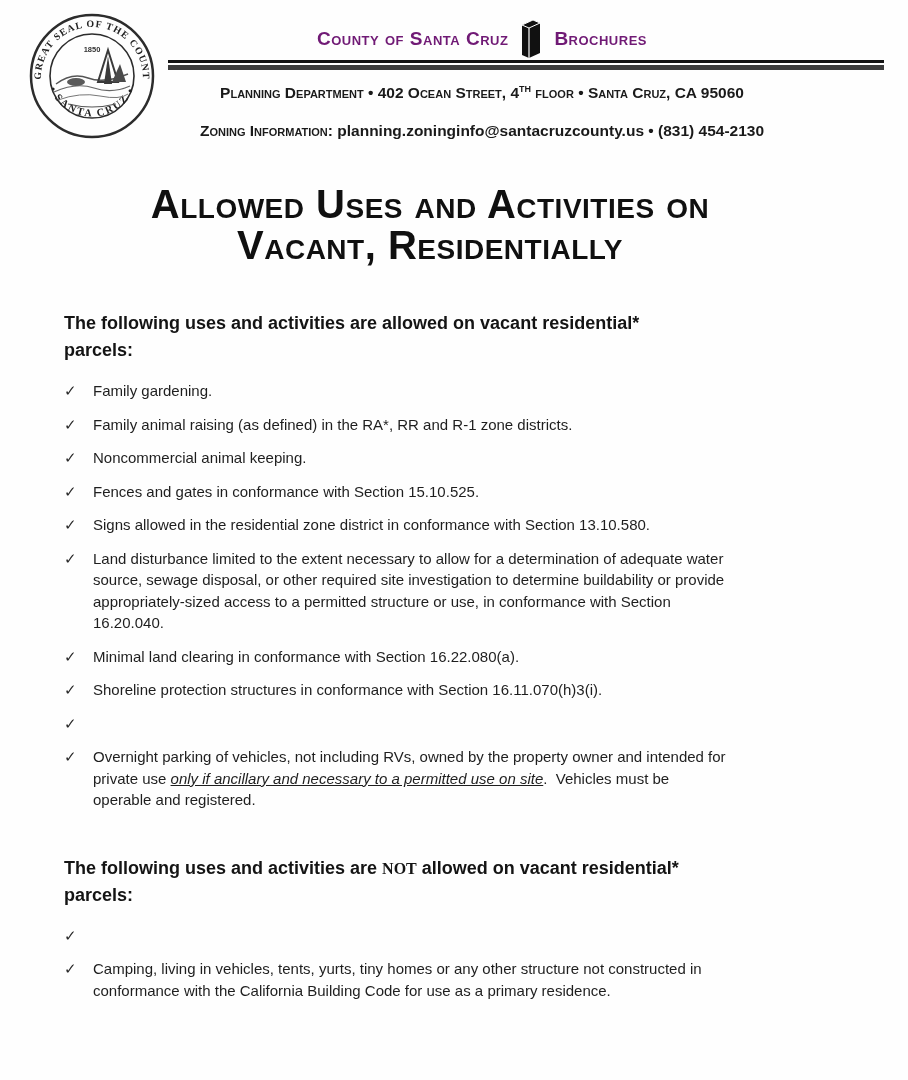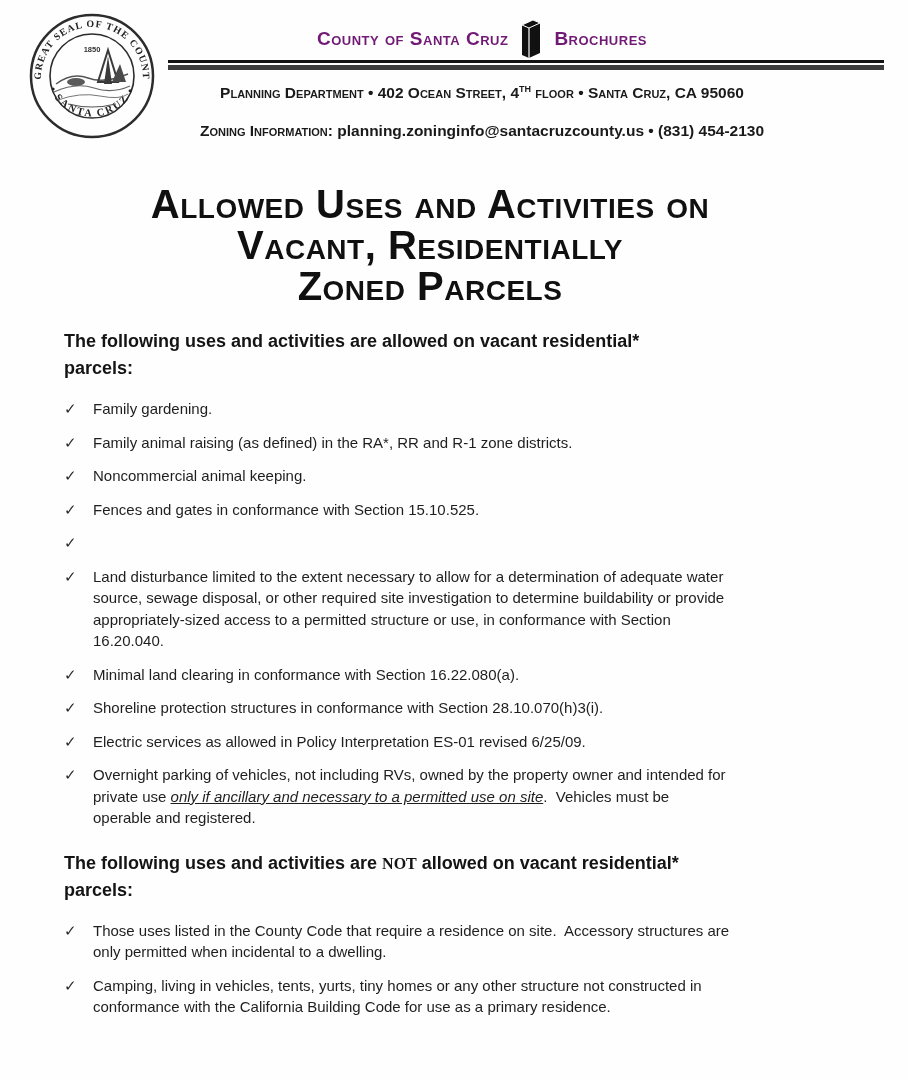--- a/index.html
+++ b/index.html
@@ -44,21 +44,21 @@
     font-size:40px; line-height:41px; letter-spacing:0.5px; color:#101010;
   }
   .subtitle {
     width:860px; margin-top:26px; text-align:center;
     font-weight:bold; font-size:17.5px; line-height:24px;
     white-space:pre-wrap; color:#141414;
   }
   
   .content { padding:0 58px 0 64px; }
   .sec-heading {
-    margin-top:21px; font-weight:bold; font-size:18px; line-height:27px;
+    margin-top:44px; font-weight:bold; font-size:18px; line-height:27px;
     white-space:pre-wrap; color:#141414;
   }
   .sec-heading .big-not { font-size:16px;font-family:Liberation Serif, serif; }
   .check-list { list-style:none; margin-top:16px; }
   .check-list li {
     display:flex; align-items:flex-start;
     margin-bottom:12px;
     font-size:15px; line-height:21.5px; color:#1e1e1e;
   }
   .check { width:29px; flex-shrink:0; font-size:15px; color:#2a2a2a; }
@@ -117,21 +117,20 @@
       </div>
 
       <div class="addr"><span>Planning Department  •  402 Ocean Street, 4</span><sup>th</sup><span> floor  •  Santa Cruz, CA  95060</span></div>
       <div class="addr" style="margin-top:16px"><span>Zoning Information:  </span><span class="normal-case">planning.zoninginfo@santacruzcounty.us</span><span>  •  (831) 454-2130</span></div>
     </div>
   </div>
 
   <div class="title-block">
     <div>Allowed Uses and Activities on</div>
     <div>Vacant, Residentially</div>
-    <div>Zoned Parcels</div>
   </div>
 
 
   <div class="content">
     <div>
       <div class="sec-heading"><span>The following uses and activities are allowed on vacant residential*
 parcels:</span></div>
       <ul class="check-list">
           <li>
             <span class="check">✓</span>
@@ -144,56 +143,54 @@
           <li>
             <span class="check">✓</span>
             <span class="item-text"><span>Noncommercial animal keeping.</span></span>
           </li>
           <li>
             <span class="check">✓</span>
             <span class="item-text"><span>Fences and gates in conformance with Section 15.10.525.</span></span>
           </li>
           <li>
             <span class="check">✓</span>
+            <span class="item-text"><span>Signs allowed in the residential zone district in conformance with Section 13.10.580.</span></span>
           </li>
           <li>
             <span class="check">✓</span>
             <span class="item-text"><span>Land disturbance limited to the extent necessary to allow for a determination of adequate water
 source, sewage disposal, or other required site investigation to determine buildability or provide
 appropriately-sized access to a permitted structure or use, in conformance with Section
 16.20.040.</span></span>
           </li>
           <li>
             <span class="check">✓</span>
             <span class="item-text"><span>Minimal land clearing in conformance with Section 16.22.080(a).</span></span>
           </li>
           <li>
             <span class="check">✓</span>
-            <span class="item-text"><span>Shoreline protection structures in conformance with Section 28.10.070(h)3(i).</span></span>
+            <span class="item-text"><span>Shoreline protection structures in conformance with Section 16.11.070(h)3(i).</span></span>
           </li>
           <li>
             <span class="check">✓</span>
-            <span class="item-text"><span>Electric services as allowed in Policy Interpretation ES-01 revised 6/25/09.</span></span>
           </li>
           <li>
             <span class="check">✓</span>
             <span class="item-text"><span>Overnight parking of vehicles, not including RVs, owned by the property owner and intended for
 private use </span><span class="u">only if ancillary and necessary to a permitted use on site</span><span>.  Vehicles must be
 operable and registered.</span></span>
           </li>
         </ul>
     </div>
     <div>
       <div class="sec-heading"><span>The following uses and activities are </span><span class="big-not">NOT</span><span> allowed on vacant residential*
 parcels:</span></div>
       <ul class="check-list">
           <li>
             <span class="check">✓</span>
-            <span class="item-text"><span>Those uses listed in the County Code that require a residence on site.  Accessory structures are
-only permitted when incidental to a dwelling.</span></span>
           </li>
           <li>
             <span class="check">✓</span>
             <span class="item-text"><span>Camping, living in vehicles, tents, yurts, tiny homes or any other structure not constructed in
 conformance with the California Building Code for use as a primary residence.</span></span>
           </li>
         </ul>
     </div>
   </div>
 

